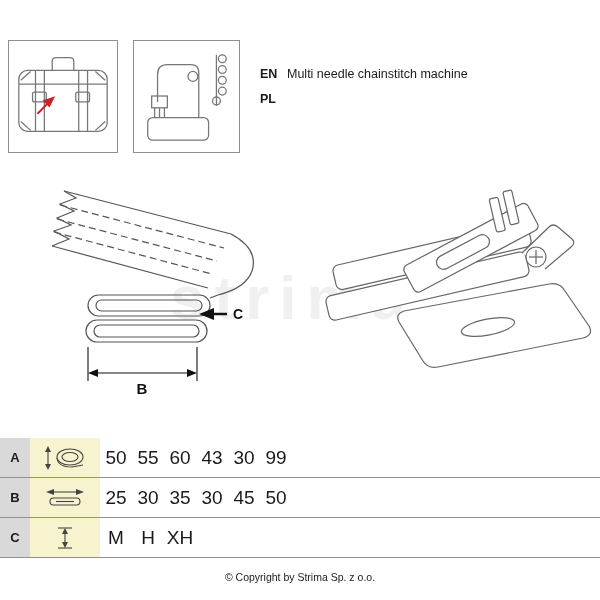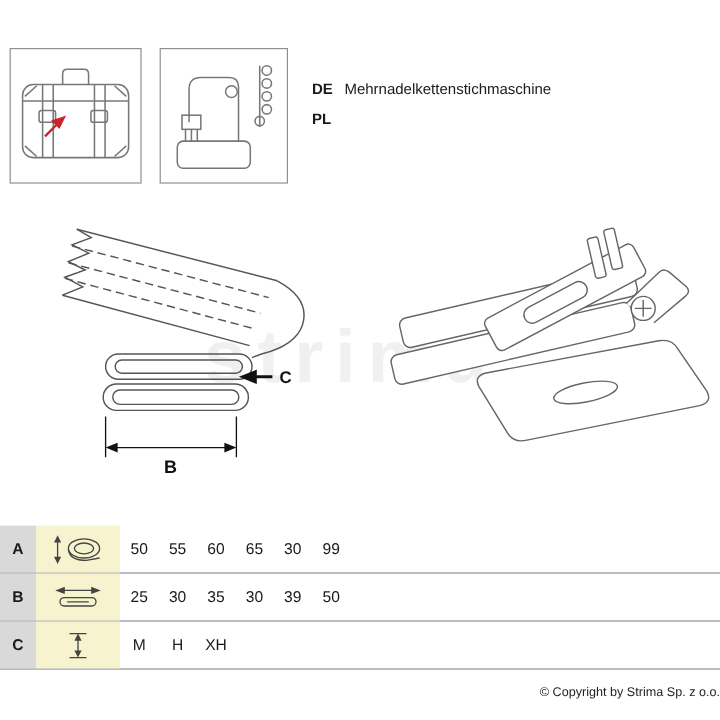--- a/index.html
+++ b/index.html
@@ -40,25 +40,25 @@
   .cell-letter {
     width:30px; flex:none; background:#d9d9d9;
     display:flex; align-items:center; justify-content:center;
     font-weight:bold; font-size:13px;
   }
   .cell-icon {
     width:70px; flex:none; background:#f7f3cf;
     display:flex; align-items:center; justify-content:center;
   }
   .cell-values { display:flex; align-items:center; }
-  .value { width:32px; text-align:center; font-size:13px; }
+  .value { width:32px; text-align:center; font-size:19px; }
 
   .footer {
     position:absolute; left:0; top:571px; width:600px;
-    text-align:right; font-size:10.5px; color:#222;
+    text-align:center; font-size:10.5px; color:#222;
   }
 </style>
 </head>
 <body>
 
 <div>
 
   <div class="icon-box" id="box-luggage">
     <svg viewBox="0 0 110 113">
       <g fill="none" stroke="#777" stroke-width="1.3">
@@ -91,22 +91,22 @@
         <circle cx="90" cy="29" r="4"></circle>
         <circle cx="90" cy="40" r="4"></circle>
         <circle cx="90" cy="51" r="4"></circle>
         <circle cx="84" cy="61" r="4"></circle>
       </g>
     </svg>
   </div>
 
   <div class="lang-block">
     <div class="lang-row">
-      <span class="lang-code">DE</span>
-      <span class="lang-text">Mehrnadelkettenstichmaschine</span>
+      <span class="lang-code">EN</span>
+      <span class="lang-text">Multi needle chainstitch machine</span>
     </div>
     <div class="lang-row">
       <span class="lang-code">PL</span>
     </div>
   </div>
 
   <div class="watermark">strima</div>
 
   <div class="diagram-area">
     <svg viewBox="0 182 600 238">
@@ -180,21 +180,21 @@
           <g fill="#444">
             <polygon points="18,8 15,14 21,14"></polygon>
             <polygon points="18,32 15,26 21,26"></polygon>
           </g>
         </svg>
       </div>
       <div class="cell-values">
         <span class="value">50</span>
         <span class="value">55</span>
         <span class="value">60</span>
-        <span class="value">65</span>
+        <span class="value">43</span>
         <span class="value">30</span>
         <span class="value">99</span>
       </div>
     </div>
 
     <div class="spec-row">
       <div class="cell-letter">B</div>
       <div class="cell-icon">
         <svg viewBox="0 0 70 40" width="70" height="40">
           <g stroke="#444" fill="none" stroke-width="1.1">
@@ -206,21 +206,21 @@
             <polygon points="16,14 24,11 24,17"></polygon>
             <polygon points="54,14 46,11 46,17"></polygon>
           </g>
         </svg>
       </div>
       <div class="cell-values">
         <span class="value">25</span>
         <span class="value">30</span>
         <span class="value">35</span>
         <span class="value">30</span>
-        <span class="value">39</span>
+        <span class="value">45</span>
         <span class="value">50</span>
       </div>
     </div>
 
     <div class="spec-row">
       <div class="cell-letter">C</div>
       <div class="cell-icon">
         <svg viewBox="0 0 70 40" width="70" height="40">
           <g stroke="#444" stroke-width="1.1">
             <line x1="28" y1="10" x2="42" y2="10"></line>

